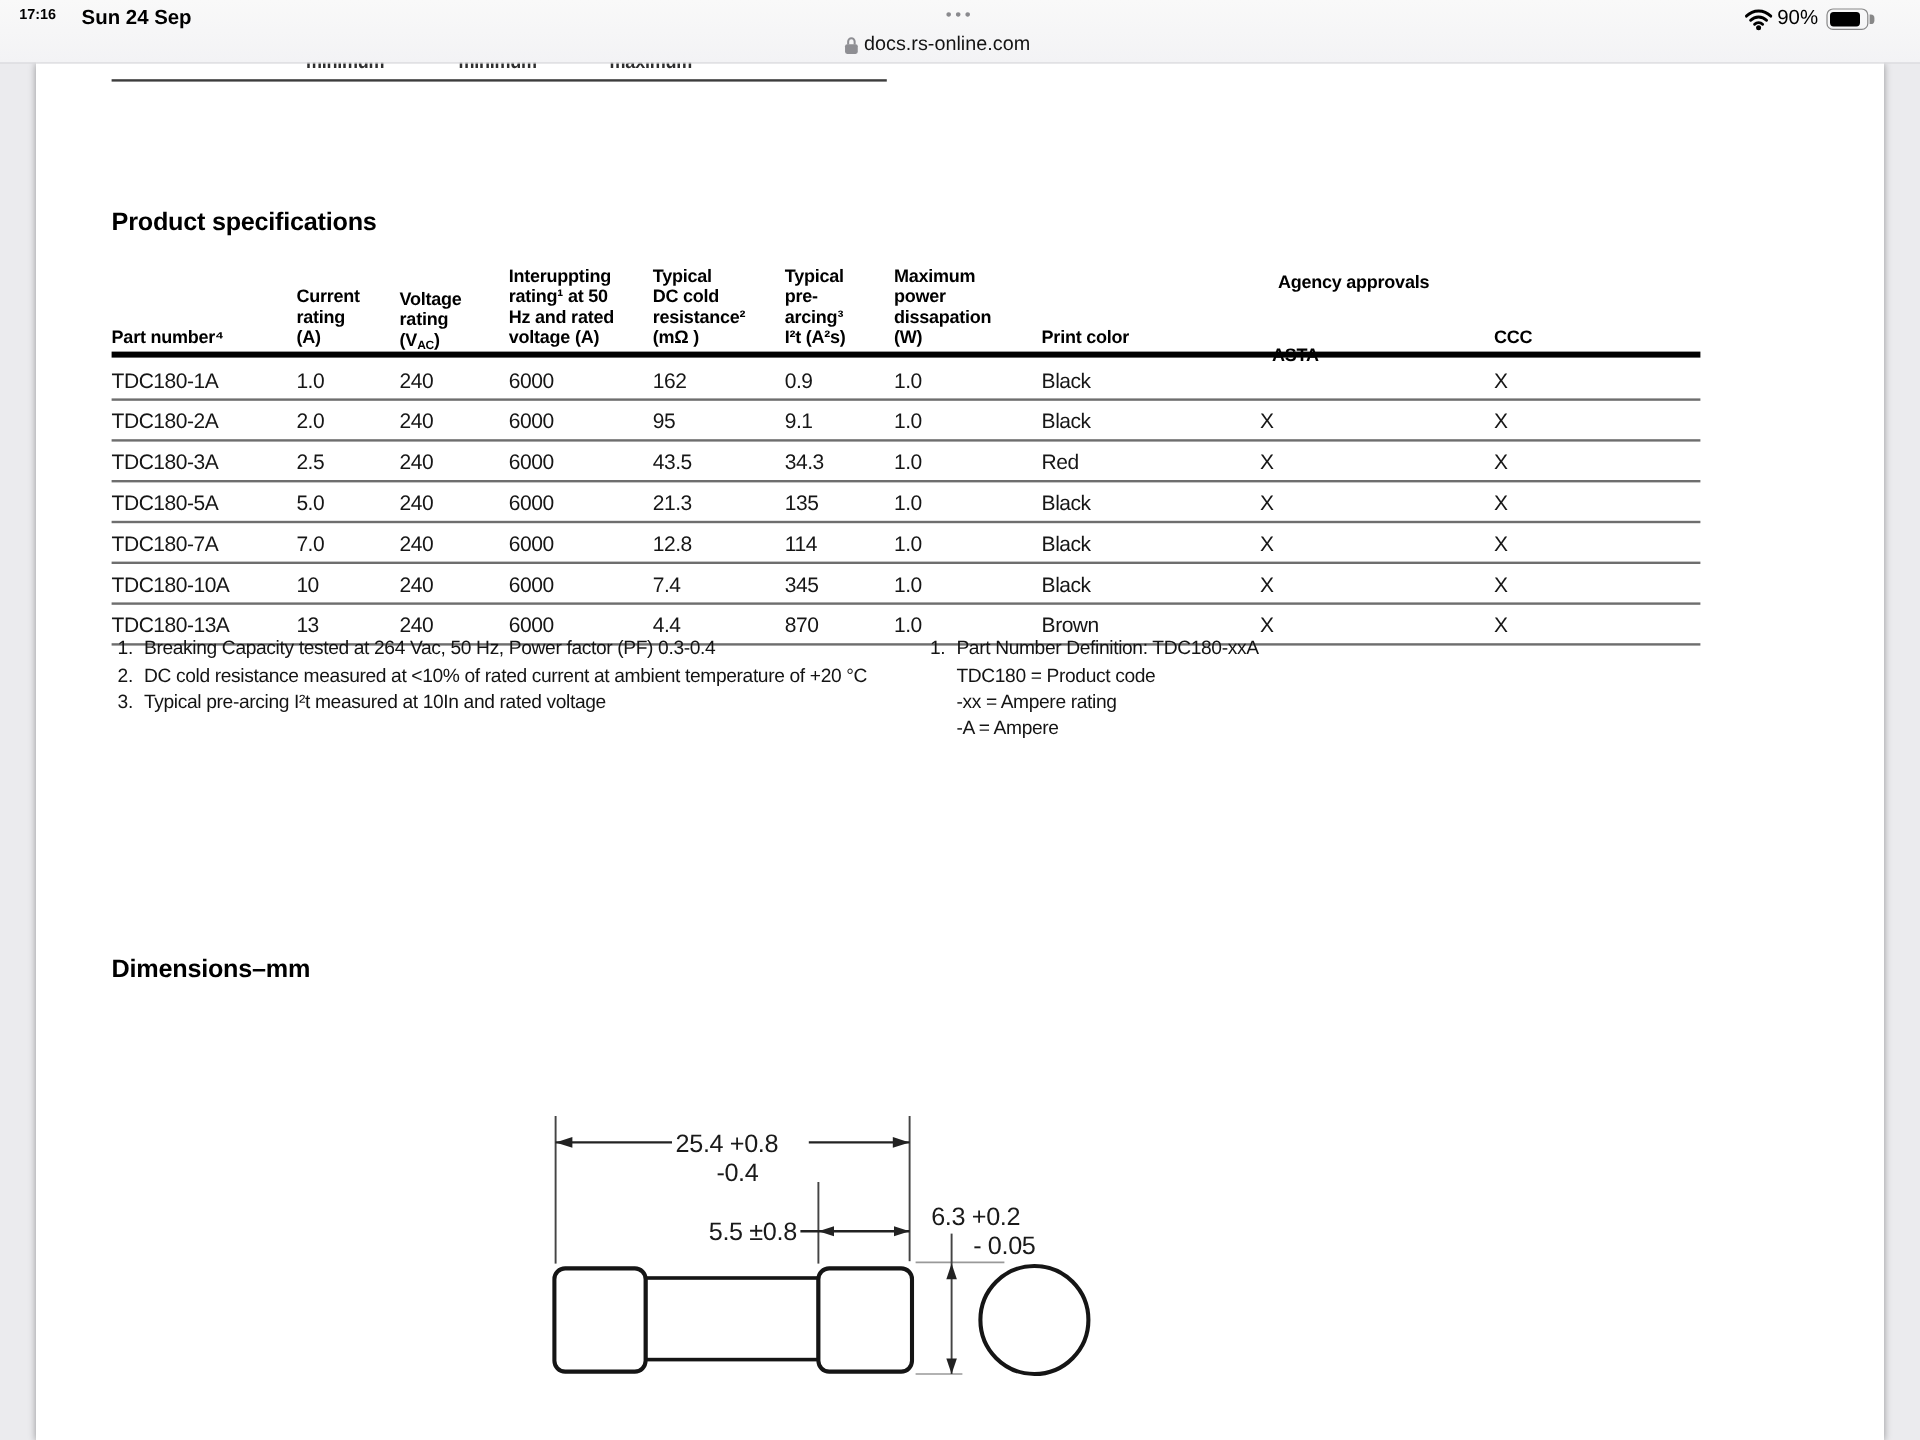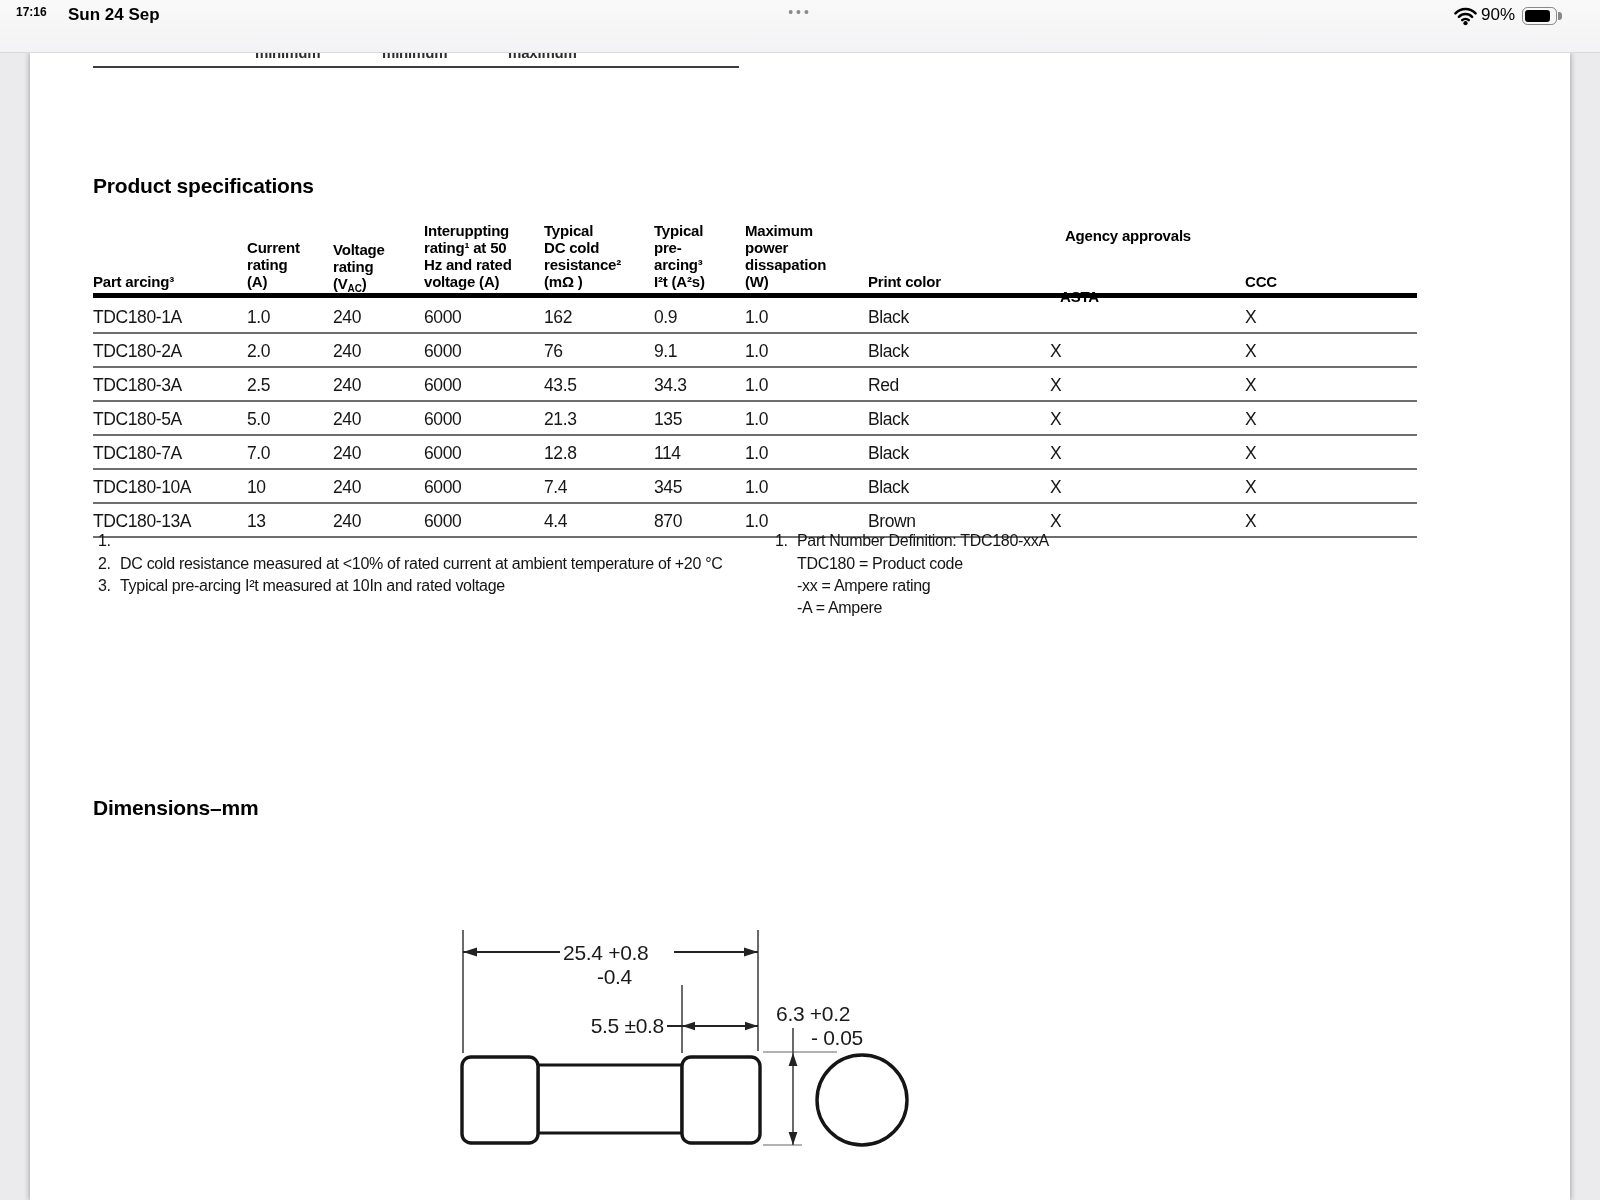--- a/index.html
+++ b/index.html
@@ -54,20 +54,29 @@
   svg text{font-family:"Liberation Sans",sans-serif;font-size:21px;fill:#1a1a1a;letter-spacing:-0.3px;}
 </style>
 </head>
 <body>
 
 <div class="chrome">
   <span class="time" style="position:absolute">17:16</span>
   <span class="date" style="position:absolute">Sun 24 Sep</span>
   <span class="dots" style="position:absolute">•••</span>
 
+  <div class="urlrow">
+    <span class="lock">
+      <svg width="13" height="16" viewBox="0 0 13 16">
+        <path d="M3.8,7 V4.6 a2.7,2.7 0 0 1 5.4,0 V7" fill="none" stroke="#8e8e93" stroke-width="1.7"></path>
+        <rect x="1.2" y="6.8" width="10.6" height="8.2" rx="1.8" fill="#8e8e93"></rect>
+      </svg>
+    </span>
+    <span class="domain">docs.rs-online.com</span>
+  </div>
 
   <span class="wifi">
     <svg width="27" height="20" viewBox="0 0 27 20">
       <path d="M3.4,7.4 A14,14 0 0 1 23.6,7.4" fill="none" stroke="#000" stroke-width="2.5" stroke-linecap="round"></path>
       <path d="M6.9,10.9 A9.2,9.2 0 0 1 20.1,10.9" fill="none" stroke="#000" stroke-width="2.5" stroke-linecap="round"></path>
       <path d="M10.2,14.2 A4.8,4.8 0 0 1 16.8,14.2" fill="none" stroke="#000" stroke-width="2.5" stroke-linecap="round"></path>
       <circle cx="13.5" cy="17.2" r="2.1" fill="#000"></circle>
     </svg>
   </span>
   <span class="pct" style="position:absolute">90%</span>
@@ -82,21 +91,21 @@
 
   <div class="clipwrap">
     <div class="frag" style="left:255px;">minimum</div>
     <div class="frag" style="left:382px;">minimum</div>
     <div class="frag" style="left:508px;">maximum</div>
   </div>
   <div class="toprule"></div>
 
   <div class="h1" style="left:93px;top:174px;">Product specifications</div>
 
-  <div class="th" style="left:93px;top:273px;">Part arcing³</div>
+  <div class="th" style="left:93px;top:273px;">Part number⁴</div>
 
   <div class="th" style="left:247px;top:239px;">
     <div>Current</div>
     <div>rating</div>
     <div>(A)</div>
   </div>
 
   <div class="th" style="left:333px;top:241px;">
     <div>Voltage</div>
     <div>rating</div>
@@ -150,21 +159,21 @@
       <div class="c8"></div>
       <div class="c9">X</div>
   </div>
   <div class="sep" style="top:332px;"></div>
 
   <div class="trow" style="top:335px;">
     <div class="c0">TDC180-2A</div>
       <div class="c1">2.0</div>
       <div class="c2">240</div>
       <div class="c3">6000</div>
-      <div class="c4">76</div>
+      <div class="c4">95</div>
       <div class="c5">9.1</div>
       <div class="c6">1.0</div>
       <div class="c7">Black</div>
       <div class="c8">X</div>
       <div class="c9">X</div>
   </div>
   <div class="sep" style="top:366px;"></div>
 
   <div class="trow" style="top:369px;">
     <div class="c0">TDC180-3A</div>
@@ -230,20 +239,21 @@
       <div class="c4">4.4</div>
       <div class="c5">870</div>
       <div class="c6">1.0</div>
       <div class="c7">Brown</div>
       <div class="c8">X</div>
       <div class="c9">X</div>
   </div>
   <div class="sep" style="top:536px;"></div>
 
   <div class="fn" style="left:98px;top:532px;">1.</div>
+  <div class="fn" style="left:120px;top:532px;">Breaking Capacity tested at  264 Vac, 50 Hz, Power factor (PF) 0.3-0.4</div>
   <div class="fn" style="left:98px;top:555px;">2.</div>
   <div class="fn" style="left:120px;top:555px;">DC cold resistance  measured at &lt;10% of rated current at ambient temperature of +20 °C</div>
   <div class="fn" style="left:98px;top:577px;">3.</div>
   <div class="fn" style="left:120px;top:577px;">Typical pre-arcing I²t measured at 10In and rated voltage</div>
 
   <div class="fn" style="left:775px;top:532px;">1.</div>
   <div class="fn" style="left:797px;top:532px;">Part Number Definition: TDC180-xxA</div>
   <div class="fn" style="left:797px;top:555px;">TDC180 = Product code</div>
   <div class="fn" style="left:797px;top:577px;">-xx = Ampere rating</div>
   <div class="fn" style="left:797px;top:599px;">-A = Ampere</div>

